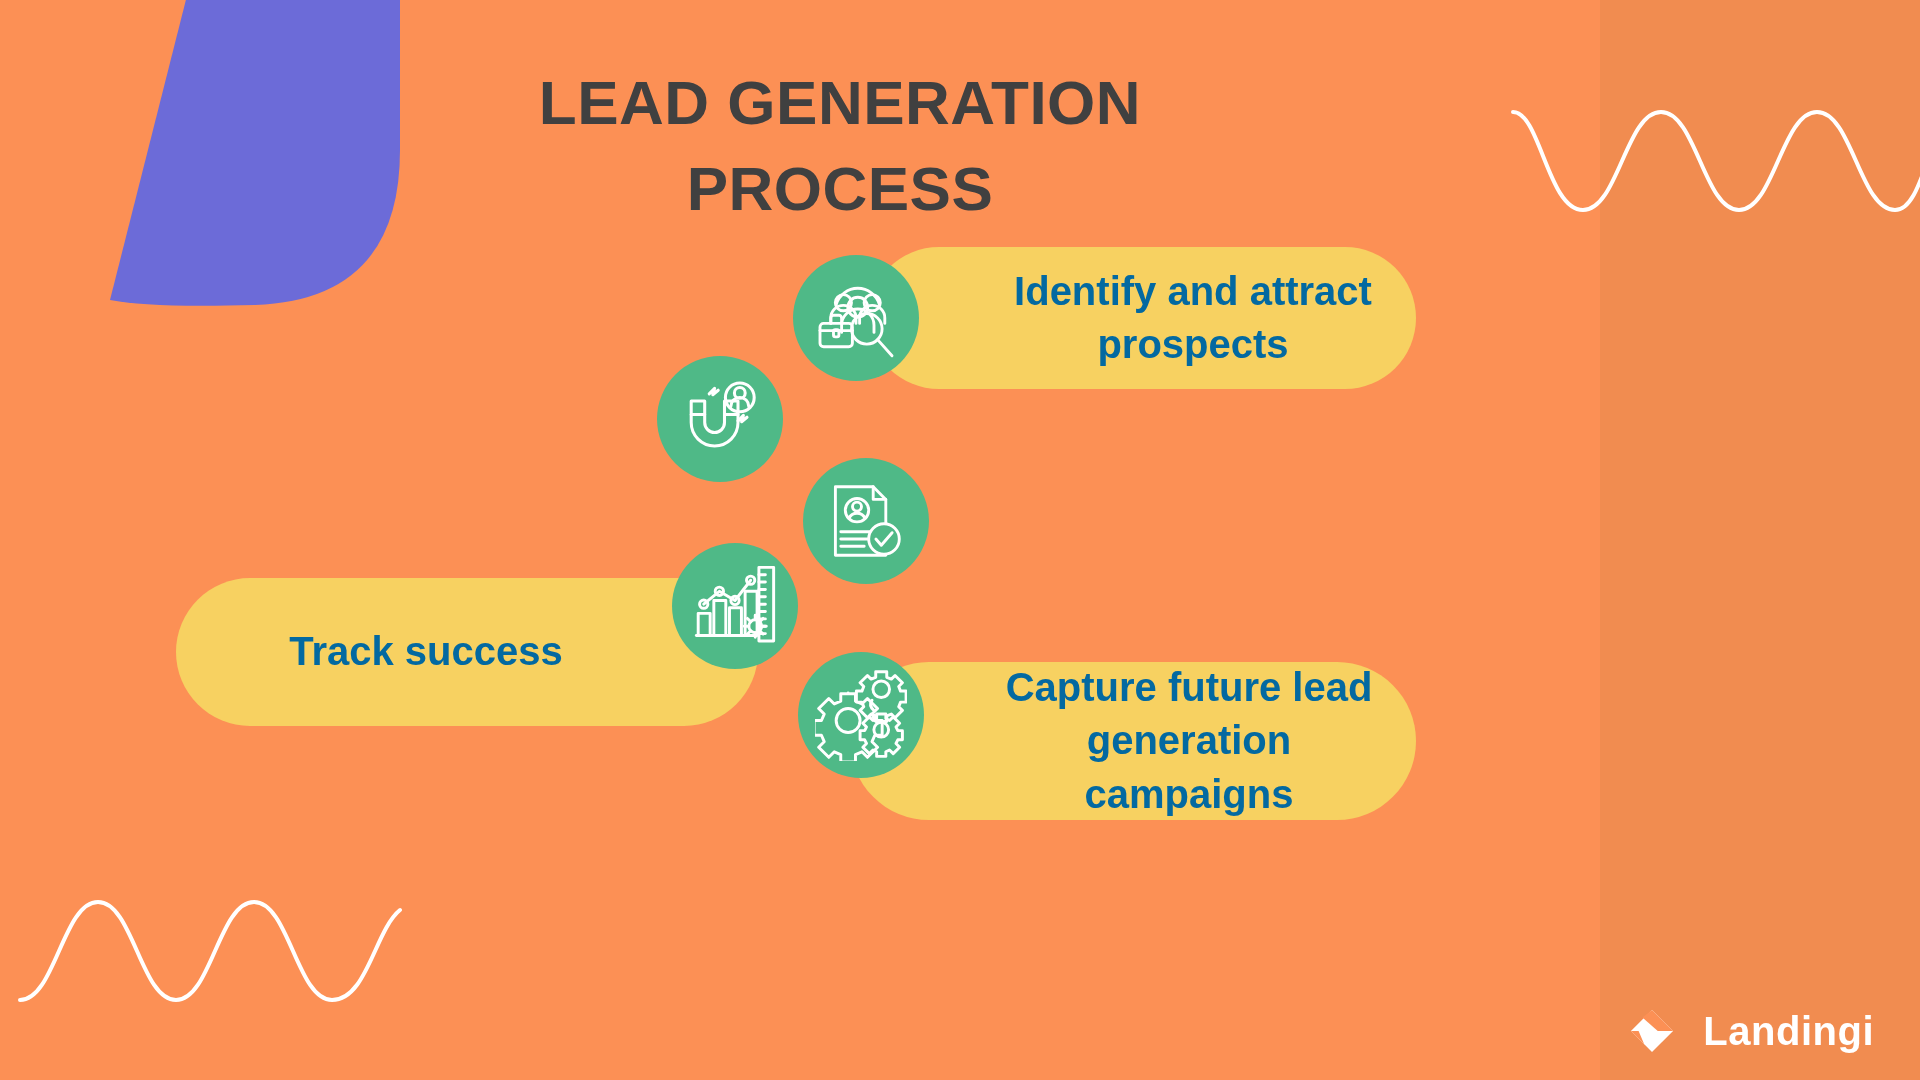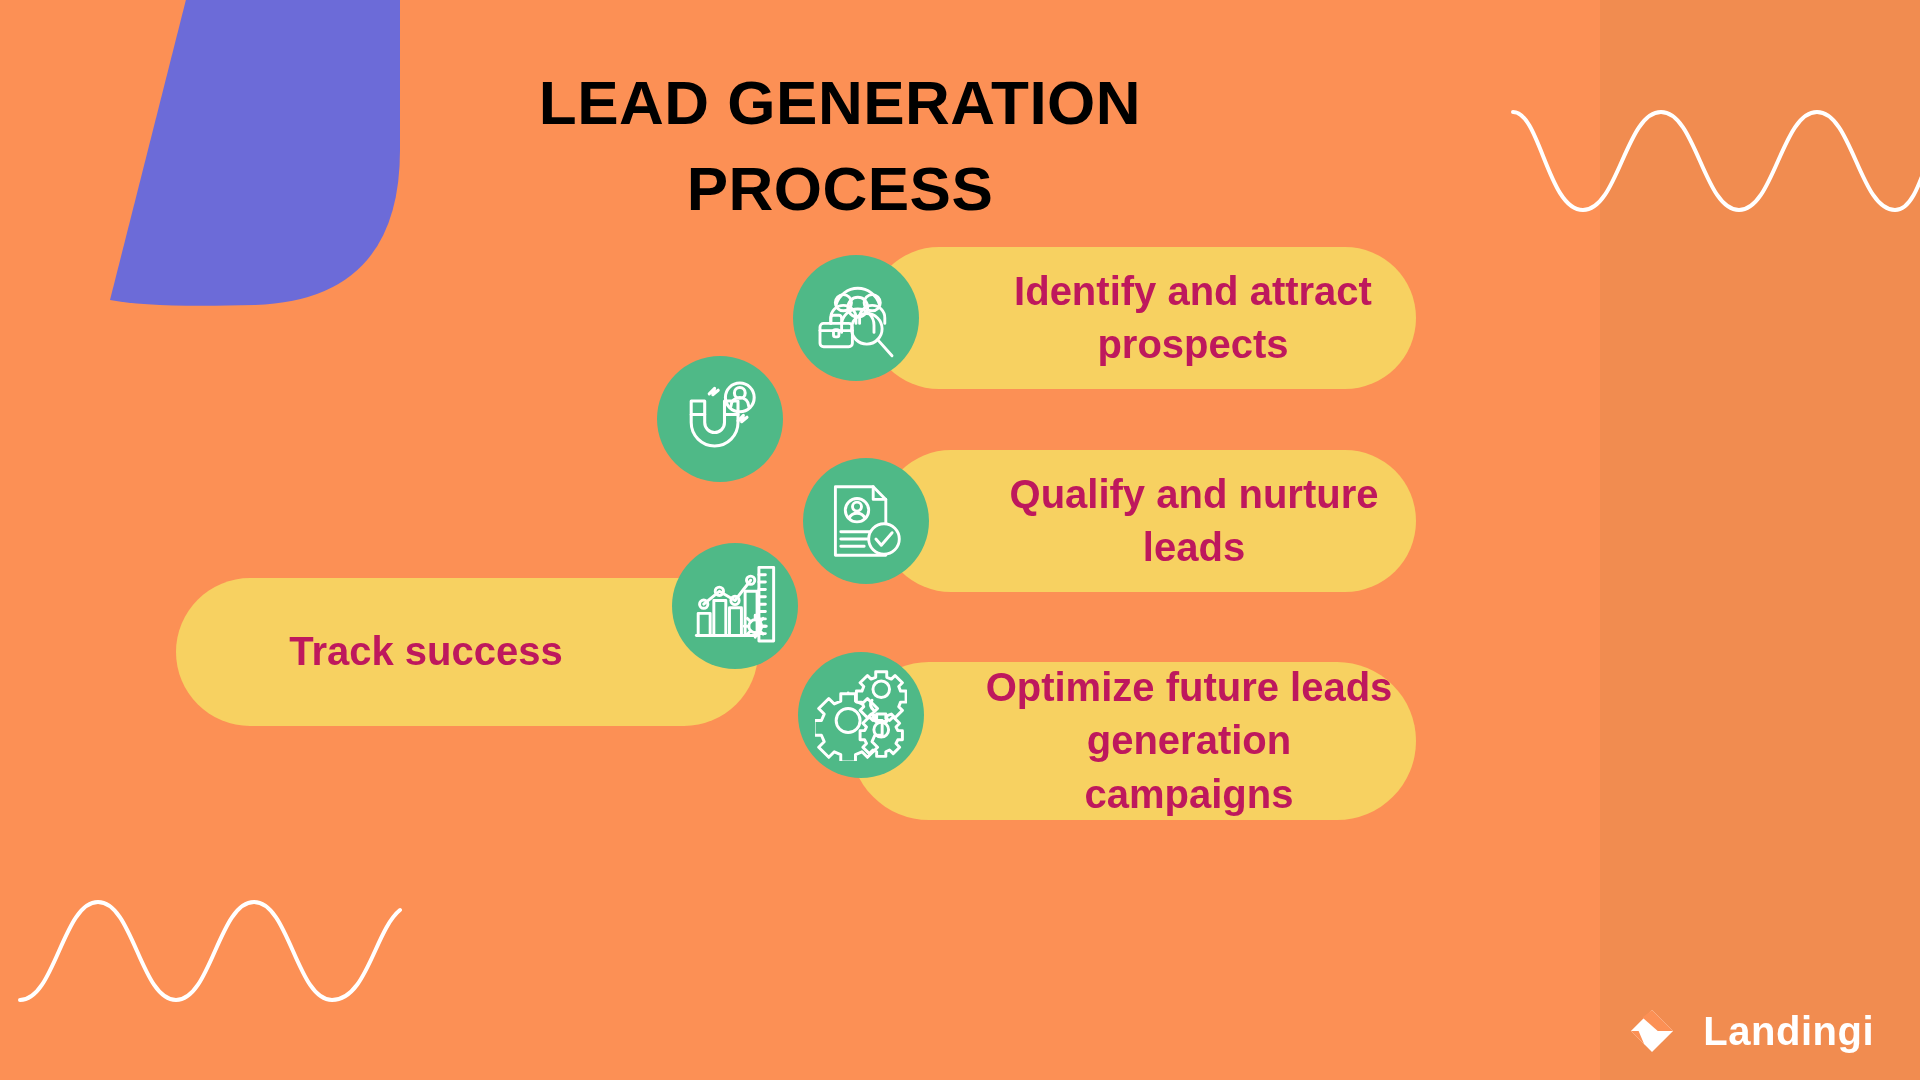--- a/index.html
+++ b/index.html
@@ -8,34 +8,34 @@
     font-family:"Liberation Sans","DejaVu Sans",sans-serif;
     background:#fc9055;
   }
   #stage{position:absolute;inset:0;width:1920px;height:1080px;}
   .layer{position:absolute;inset:0;width:1920px;height:1080px;}
   svg.layer{display:block;}
 
   
   #title{
     position:absolute;left:480px;top:60px;width:720px;
-    text-align:center;color:#000000;
+    text-align:center;color:#404040;
     font-size:62px;font-weight:bold;line-height:1.38;
     letter-spacing:0.5px;text-transform:uppercase;
     white-space:pre-line;
   }
 
   
   .pill{
     position:absolute;display:flex;align-items:center;
     background:#f7d161;border-radius:90px;
     box-sizing:border-box;
   }
   .pill-label{
-    color:#be185d;font-weight:bold;font-size:40px;line-height:1.33;
+    color:#0369a1;font-weight:bold;font-size:40px;line-height:1.33;
     text-align:center;white-space:pre-line;width:100%;
     padding:0 18px;box-sizing:border-box;
   }
   .pill.left .pill-label{text-align:center;}
   .icon-circle{
     position:absolute;border-radius:50%;background:#4fb987;
     display:flex;align-items:center;justify-content:center;
   }
   .icon-circle svg{display:block;}
 
@@ -120,24 +120,20 @@
       <path d="M18 30 v24 a26 26 0 0 0 52 0 v-24 h-15 v24 a11 11 0 0 1 -22 0 v-24 z"></path>
       <path d="M18 45 h15 M55 45 h15"></path>
       <circle cx="72" cy="26" r="16"></circle>
       <circle cx="72" cy="21" r="6"></circle>
       <path d="M62 36 a10 10 0 0 1 20 0"></path>
       <path d="M38 22 l6 -6 l-2 7 l6 -5"></path>
       <path d="M70 52 l6 -6 l-2 7 l6 -5"></path>
     </svg>
   </div>
 
-  <div class="pill right" id="row-3">
-    <div class="pill-label">Qualify and nurture
-leads</div>
-  </div>
   <div class="icon-circle" id="icon-3">
     <svg width="90" height="90" viewBox="0 0 100 100" fill="none" stroke="#ffffff" stroke-width="3.2" stroke-linecap="round" stroke-linejoin="round">
       <path d="M16 12 h42 l14 14 v62 h-56 z"></path>
       <path d="M58 12 v14 h14"></path>
       <circle cx="40" cy="38" r="13"></circle>
       <circle cx="40" cy="34" r="5"></circle>
       <path d="M31 47 a10 10 0 0 1 18 0"></path>
       <path d="M22 62 h34 M22 70 h34 M22 78 h26"></path>
       <circle cx="70" cy="70" r="17" fill="#4fb987"></circle>
       <path d="M61 70 l6 7 l12 -14"></path>
@@ -163,21 +159,21 @@
       <path d="M76 16 h7 M76 24 h7 M76 32 h7 M76 40 h7 M76 48 h7 M76 56 h7 M76 64 h7 M76 72 h7 M76 80 h7"></path>
       <g transform="translate(62,62)">
         <circle cx="10" cy="10" r="7"></circle>
         <path d="M10 -2 v5 M10 17 v5 M-2 10 h5 M17 10 h5
                  M1.5 1.5 l3.5 3.5 M15 15 l3.5 3.5 M18.5 1.5 l-3.5 3.5 M5 15 l-3.5 3.5"></path>
       </g>
     </svg>
   </div>
 
   <div class="pill right" id="row-5">
-    <div class="pill-label">Optimize future leads
+    <div class="pill-label">Capture future lead
 generation campaigns</div>
   </div>
   <div class="icon-circle" id="icon-5">
     <svg width="92" height="92" viewBox="0 0 100 100" fill="none" stroke="#ffffff" stroke-width="3.2" stroke-linecap="round" stroke-linejoin="round">
       <g transform="translate(6,26)">
         <circle cx="30" cy="30" r="13"></circle>
         <path d="M30 0 h0 M22 1 h16 v8 l7 3 l6 -6 l11 11 l-6 6 l3 7 h8 v16 h-8 l-3 7 l6 6
                  l-11 11 l-6 -6 l-7 3 v8 h-16 v-8 l-7 -3 l-6 6 l-11 -11 l6 -6 l-3 -7
                  h-8 v-16 h8 l3 -7 l-6 -6 l11 -11 l6 6 l7 -3 z"></path>
       </g>

